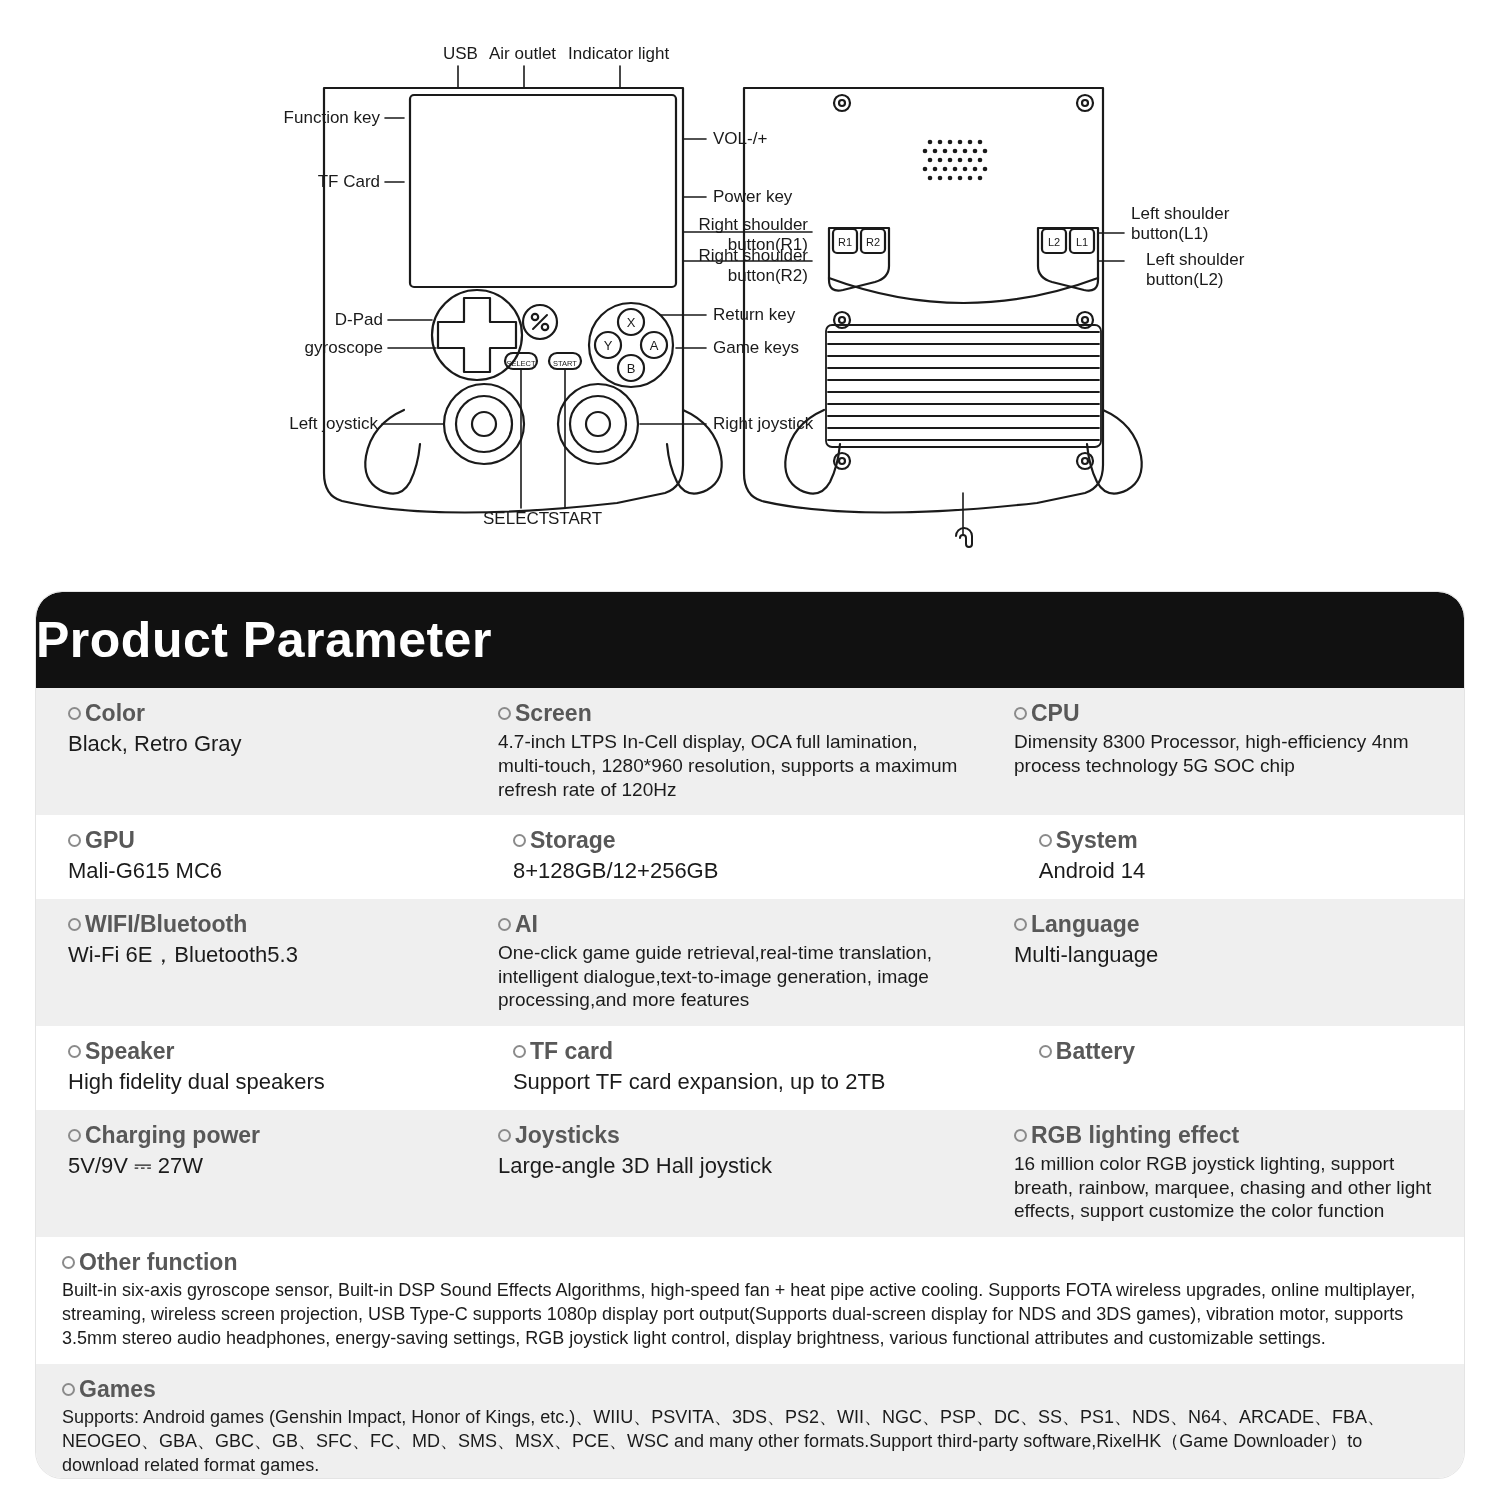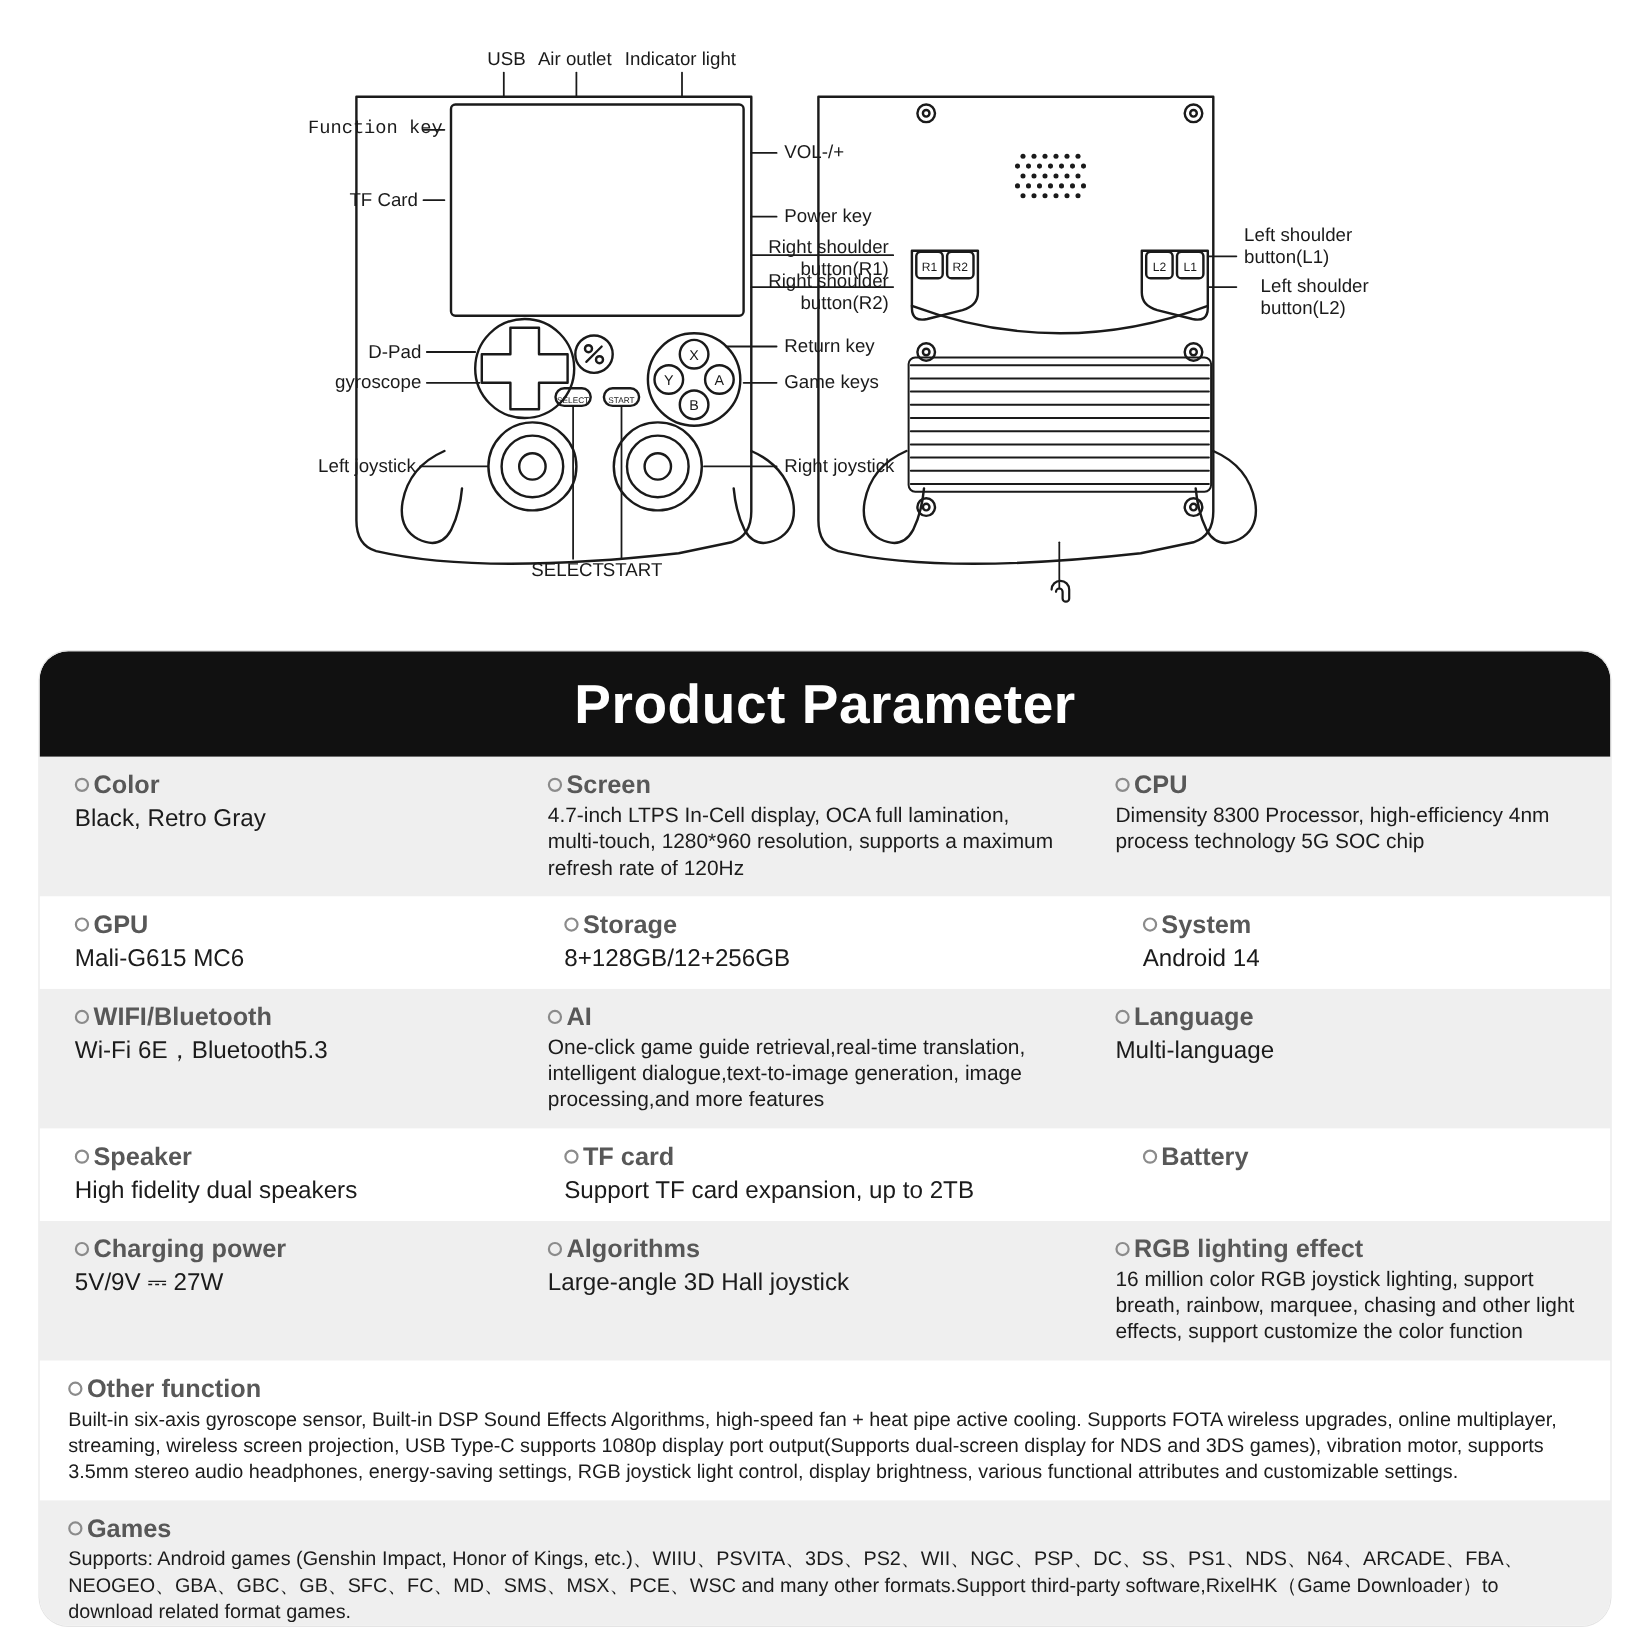--- a/index.html
+++ b/index.html
@@ -31,21 +31,21 @@
     position:absolute; left:36px; top:592px; width:1428px; height:886px;
     background:#ffffff;
     border-radius:26px;
     overflow:hidden;
     box-shadow:0 0 0 1px #e4e4e4;
   }
   #params-header {
     background:#111111;
     height:96px;
     border-radius:26px 26px 0 0;
-    display:flex; align-items:center; justify-content:center;
+    display:flex; align-items:center; 
   }
   #params-header .title {
     color:#ffffff;
     font-size:50px;
     font-weight:bold;
     letter-spacing:.5px;
   }
   .row {
     display:flex;
     width:100%;
@@ -259,21 +259,21 @@
       <text x="1054" y="246" font-size="11">L2</text>
       <text x="1082" y="246" font-size="11">L1</text>
     </g>
   </svg>
 
   
   <div class="lbl" style="left:443px; top:44px;">USB</div>
   <div class="lbl" style="left:489px; top:44px;">Air outlet</div>
   <div class="lbl" style="left:568px; top:44px;">Indicator light</div>
 
-  <div class="lbl r" style="left:280px; top:108px; width:100px;font-family:Liberation Mono, monospace;">Function key</div>
+  <div class="lbl r" style="left:280px; top:108px; width:100px;">Function key</div>
   <div class="lbl r" style="left:280px; top:172px; width:100px;">TF Card</div>
   <div class="lbl r" style="left:283px; top:310px; width:100px;text-align:right;">D-Pad</div>
   <div class="lbl r" style="left:263px; top:338px; width:120px;">gyroscope</div>
   <div class="lbl r" style="left:253px; top:414px; width:125px;">Left joystick</div>
 
   <div class="lbl" style="left:483px; top:509px;">SELECT</div>
   <div class="lbl" style="left:548px; top:509px;">START</div>
 
   <div class="lbl" style="left:713px; top:129px;">VOL-/+</div>
   <div class="lbl" style="left:713px; top:187px;">Power key</div>
@@ -395,21 +395,21 @@
     <div class="cell c1">
       <div class="k">
           <span class="bullet"></span>
           <span>Charging power</span>
         </div>
       <div class="v">5V/9V ⎓ 27W</div>
     </div>
     <div class="cell c2">
       <div class="k">
           <span class="bullet"></span>
-          <span>Algorithms</span>
+          <span>Joysticks</span>
         </div>
       <div class="v">Large-angle 3D Hall joystick</div>
     </div>
     <div class="cell c3">
       <div class="k">
           <span class="bullet"></span>
           <span>RGB lighting effect</span>
         </div>
       <div class="v small">16 million color RGB joystick lighting, support breath, rainbow, marquee, chasing and other light effects, support customize the color function</div>
     </div>

